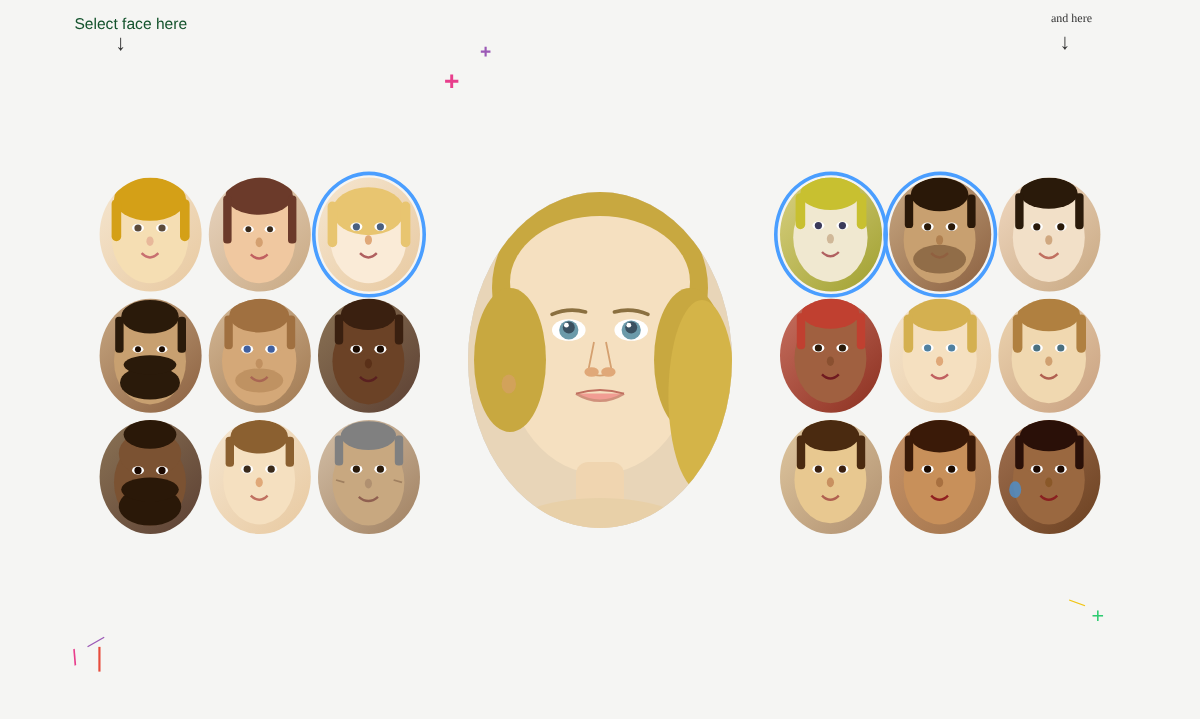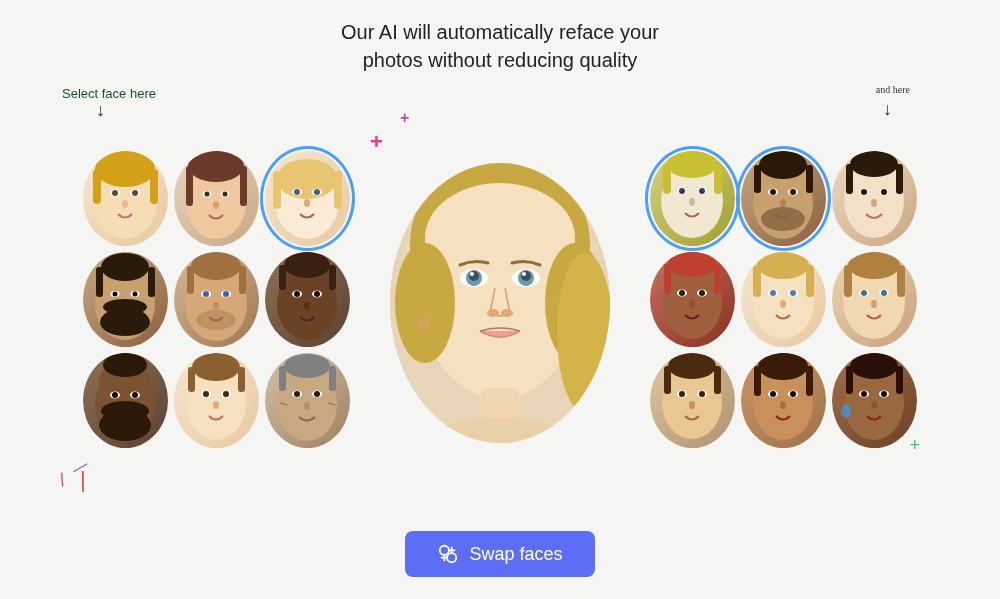--- a/index.html
+++ b/index.html
@@ -127,24 +127,20 @@
       margin-bottom: 6px;
       justify-content: center;
     }
 
   </style>
 </head>
 <body>
 
 <div class="container">
 
-  <div class="headline">
-    <span>Our AI will automatically reface your</span><br>
-    <span>photos without reducing quality</span>
-  </div>
 
   <div class="main-area">
 
     <div style="position:absolute; left:62px; top:12px; font-family:Liberation Sans, sans-serif; font-size:13px; color:#14532d;">
       <span>Select face here</span>
     </div>
     <div style="position:absolute; left:96px; top:26px; font-size:18px; color:#333;">↓</div>
 
     <div style="position:absolute; right:90px; top:10px; font-family:'Comic Sans MS',cursive; font-size:10px; color:#333;">
       <span>and here</span>
@@ -523,27 +519,14 @@
             <ellipse cx="52" cy="41" rx="3" ry="3" fill="#1A0800"></ellipse>
             <ellipse cx="42" cy="52" rx="3" ry="4" fill="#8A5828"></ellipse>
             <path d="M35 63 Q42 70 49 63" stroke="#8A2020" stroke-width="2" fill="none"></path>
           </svg>
         </div>
       </div>
     </div>
 
   </div>
 
-  <div class="swap-btn-wrap">
-    <button class="swap-btn">
-      <svg width="22" height="22" viewBox="0 0 24 24" fill="none" stroke="white" stroke-width="2" stroke-linecap="round" stroke-linejoin="round">
-        <circle cx="8" cy="8" r="5"></circle>
-        <circle cx="16" cy="16" r="5"></circle>
-        <line x1="8" y1="13" x2="8" y2="19"></line>
-        <line x1="5" y1="16" x2="11" y2="16"></line>
-        <line x1="13" y1="8" x2="19" y2="8"></line>
-        <line x1="16" y1="5" x2="16" y2="11"></line>
-      </svg>
-      <span>Swap faces</span>
-    </button>
-  </div>
 
 </div>
 
 </body></html>

